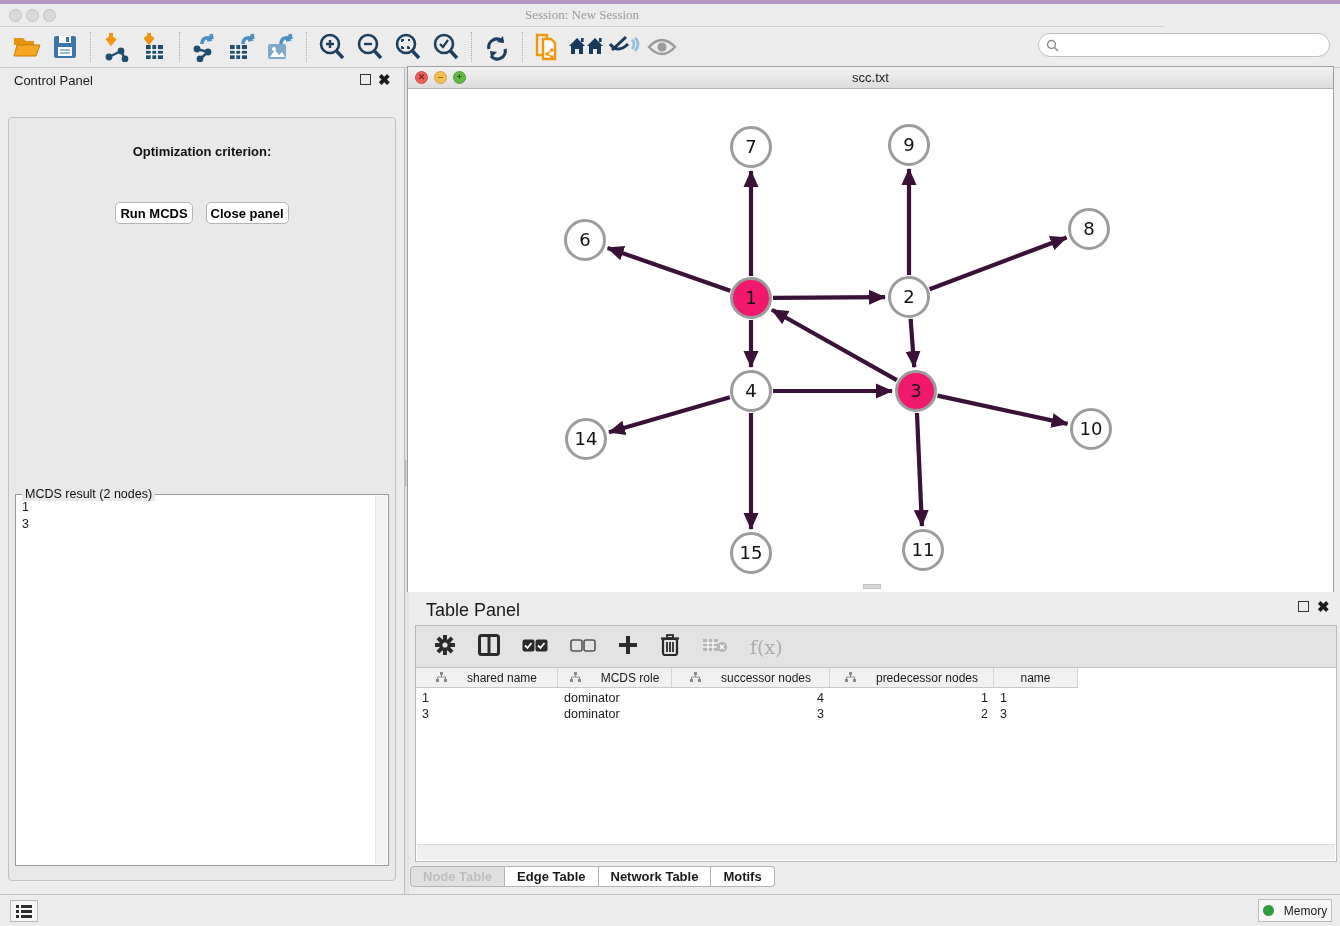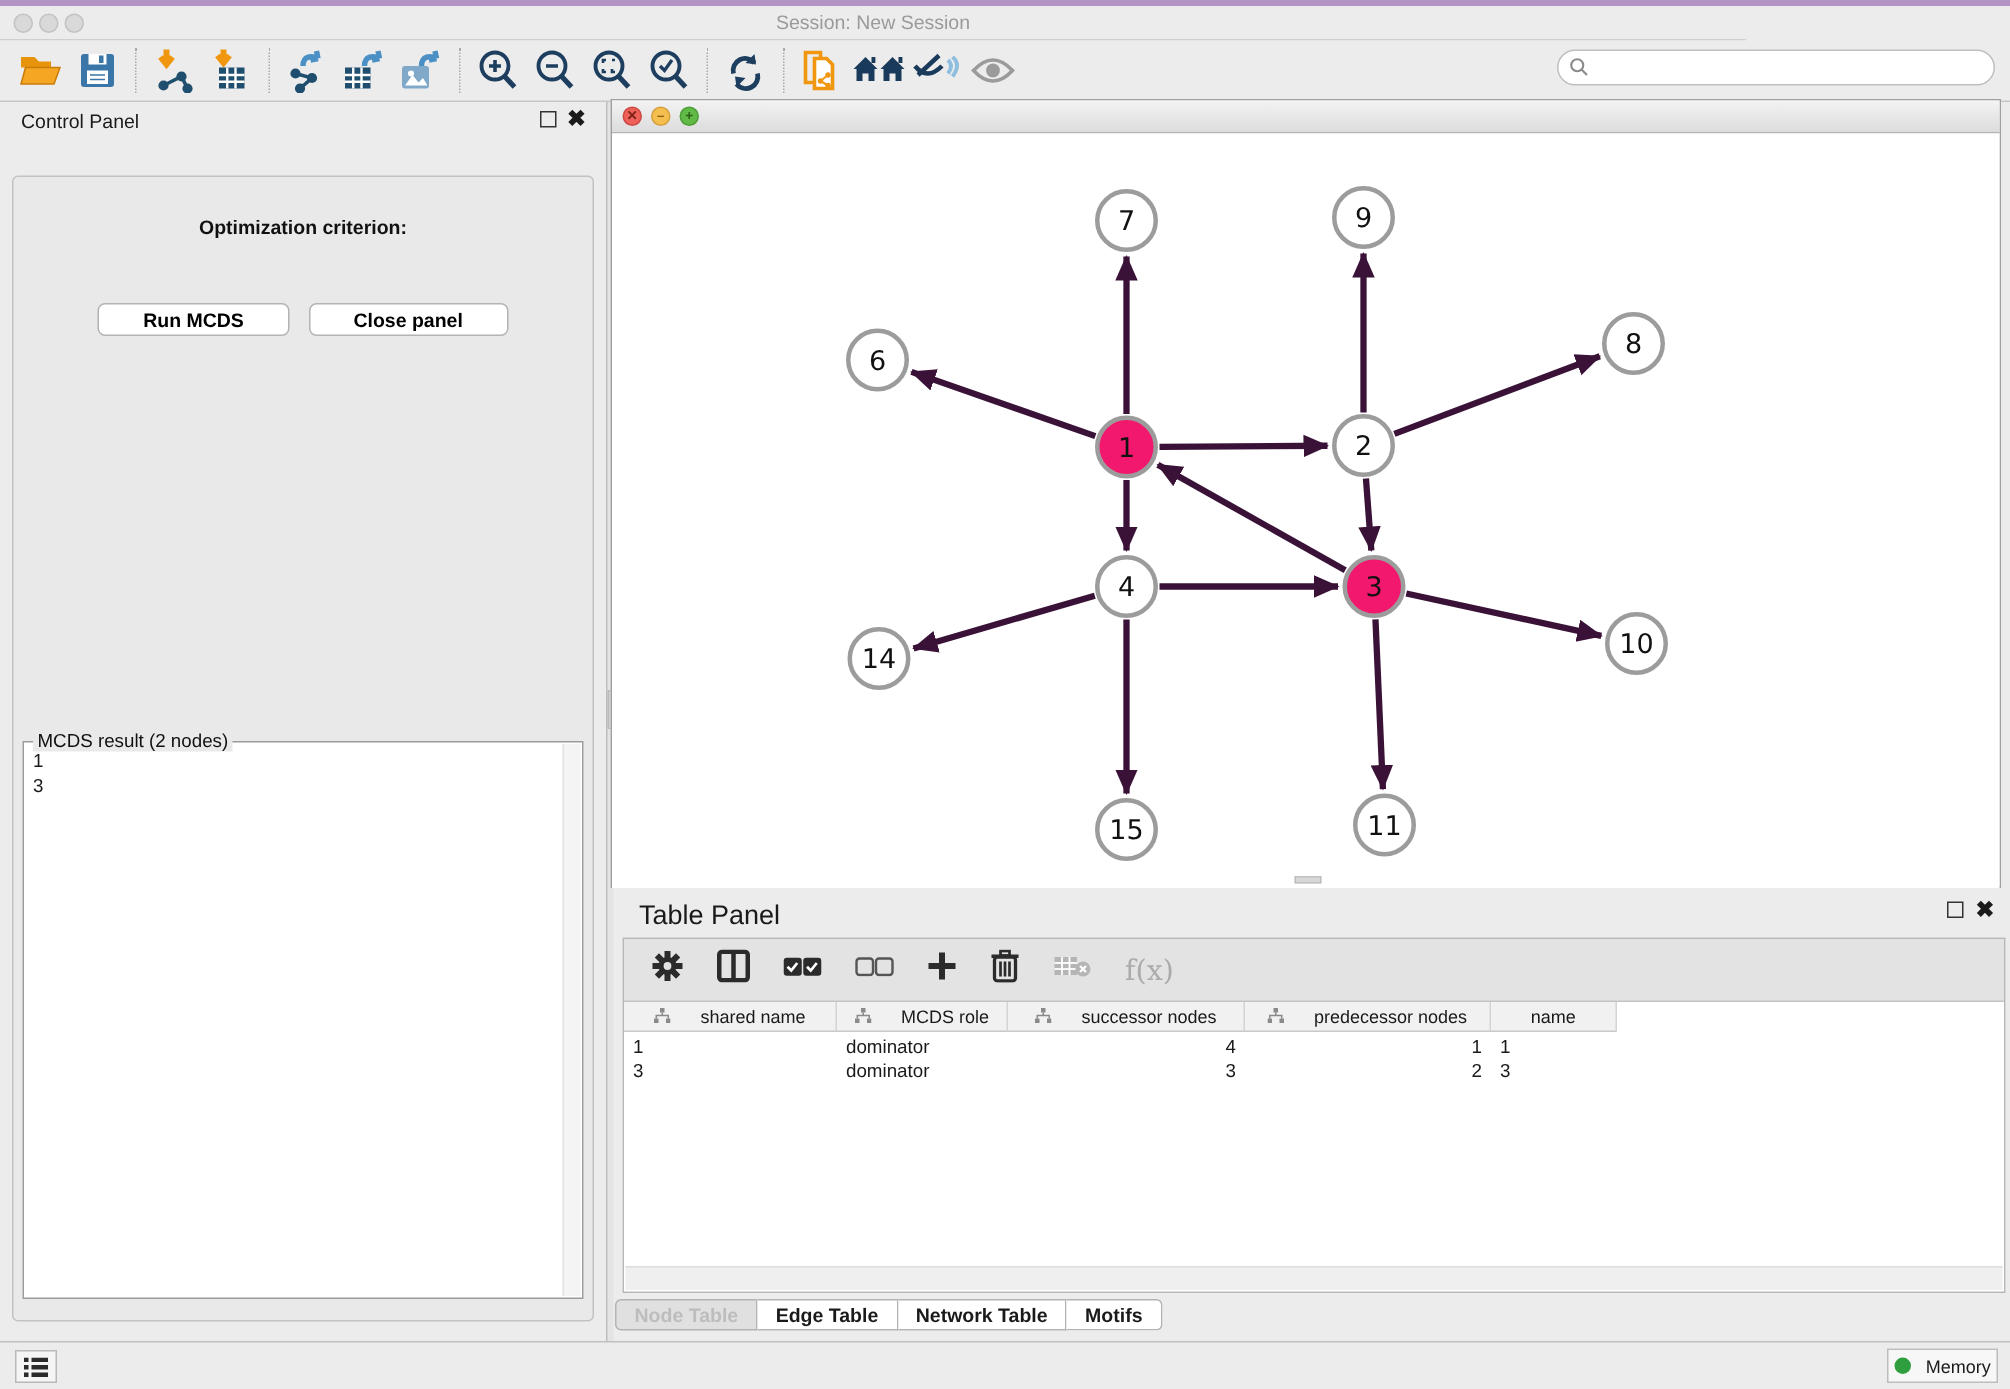--- a/index.html
+++ b/index.html
@@ -1,20 +1,20 @@
 <!DOCTYPE html>
 <html><head>
 <meta charset="utf-8">
 <style>
   * { margin:0; padding:0; box-sizing:border-box; }
   html,body { width:1340px; height:926px; overflow:hidden;
     font-family:"Liberation Sans", sans-serif; background:#ececec; color:#1a1a1a; }
   .abs { position:absolute; }
   
-  #titlebar { left:0; top:0; width:1164px; height:27px; background:#ececec; border-bottom:1px solid #cfcfcf; }
+  #titlebar { left:0; top:0; width:1164px; height:27px; background:#ececec; border-bottom:1px solid #cfcfcf;font-family:Liberation Serif, serif; }
   #purple-strip { left:0; top:0; width:1340px; height:4px; background:#b494c4; }
   .traffic { width:13px; height:13px; border-radius:50%; top:9px; }
   .traffic.gray { background:#d9d9d9; border:1px solid #c2c2c2; }
   #win-title { width:100%; top:7px; text-align:center; color:#9a9a9a; font-size:13px; }
   
   #toolbar { left:0; top:27px; width:1340px; height:41px; background:#ececec; border-bottom:1px solid #c6c6c6;
     display:flex; align-items:center; padding-left:8px; }
   .tb-ic { width:38px; height:32px; display:flex; align-items:center; justify-content:center; }
   .tb-sep { width:1px; height:30px; border-left:1px dotted #aaa; margin:0 6px; }
   #search-wrap { position:absolute; right:10px; top:33px; width:292px; height:24px; }
@@ -33,21 +33,21 @@
   .tab-btn:last-child { border-radius:0 4px 4px 0; }
   .tab-btn.sel-gray { background:#e0e0e0; color:#bdbdbd; }
   #cp-box { left:8px; top:49px; width:388px; height:764px; background:#e9e9e9; border:1px solid #c2c2c2; border-radius:4px; }
   #opt-label { top:26px; width:100%; text-align:center; font-size:13px; font-weight:bold; color:#111; }
   #criterion { left:36px; top:51px; width:308px; height:23px; background:#fff; border:1px solid #ababab; border-radius:5px;
     font-size:13px; display:flex; align-items:center; padding-left:10px; }
   #spinner { position:absolute; right:8px; top:4px; display:flex; flex-direction:column; gap:2px; }
   .tri-up { width:0;height:0;border-left:4px solid transparent;border-right:4px solid transparent;border-bottom:5px solid #555; }
   .tri-dn { width:0;height:0;border-left:4px solid transparent;border-right:4px solid transparent;border-top:5px solid #555; }
   .cp-btn { height:22px; background:#fff; border:1px solid #b4b4b4; border-radius:5px; font-size:13px; font-weight:bold;
-    padding:0 29px; display:flex; align-items:center; }
+    padding:0 4px; display:flex; align-items:center; }
   #cp-buttons { top:84px; width:100%; display:flex; justify-content:center; gap:13px; }
   #result-group { left:6px; top:376px; width:374px; height:372px; border:1px solid #9a9a9a; background:#fff; }
   #result-label { position:absolute; top:-8px; left:6px; background:#e9e9e9; padding:0 3px; font-size:12.5px; color:#111; }
   #result-text { position:absolute; left:2px; top:4px; right:14px; bottom:2px; font-size:12.5px; line-height:17px; padding-left:4px; }
   #result-scroll { position:absolute; right:1px; top:1px; width:12px; bottom:1px; background:#f4f4f4; border-left:1px solid #e2e2e2; }
   
   #divider { left:404px; top:68px; width:5px; height:826px; background:#e4e4e4; border-left:1px solid #bdbdbd; }
   #divider-grip { left:0px; top:392px; width:4px; height:26px; background:#d0d0d0; border:1px solid #bbb; }
   
   #network-win { left:407px; top:66px; width:927px; height:526px; background:#fff; border:1px solid #9f9f9f; }
@@ -266,20 +266,21 @@
 
 <div id="divider" class="abs">
   <div id="divider-grip" class="abs"></div>
 </div>
 
 <div id="network-win" class="abs">
   <div id="net-titlebar" class="abs">
     <div class="nt-light" style="background:#ee6058;border:1px solid #cc4b44;color:#7d1f1a">✕</div>
     <div class="nt-light" style="margin-left:6px;background:#f5bf4f;border:1px solid #d6a13d;color:#8a6318">–</div>
     <div class="nt-light" style="margin-left:6px;background:#61ba46;border:1px solid #4e9e38;color:#2a6217">+</div>
+    <div id="net-title">scc.txt</div>
   </div>
   <svg id="net-canvas" class="abs" viewBox="0 0 925 503" width="925" height="503">
     <defs>
       <marker id="arrowhead" markerUnits="userSpaceOnUse" markerWidth="20" markerHeight="18" refX="16" refY="8" orient="auto">
         <polygon points="0,0.5 17,8 0,15.5" fill="#3a1238"></polygon>
       </marker>
     </defs>
     <g id="edge-layer">
         <line x1="343" y1="187" x2="343" y2="82" stroke="#3a1238" stroke-width="4.2" marker-end="url(#arrowhead)"></line>
         <line x1="322.23121807335133" y1="201.7434376400866" x2="199.65685301088945" y2="158.91624984717825" stroke="#3a1238" stroke-width="4.2" marker-end="url(#arrowhead)"></line>

